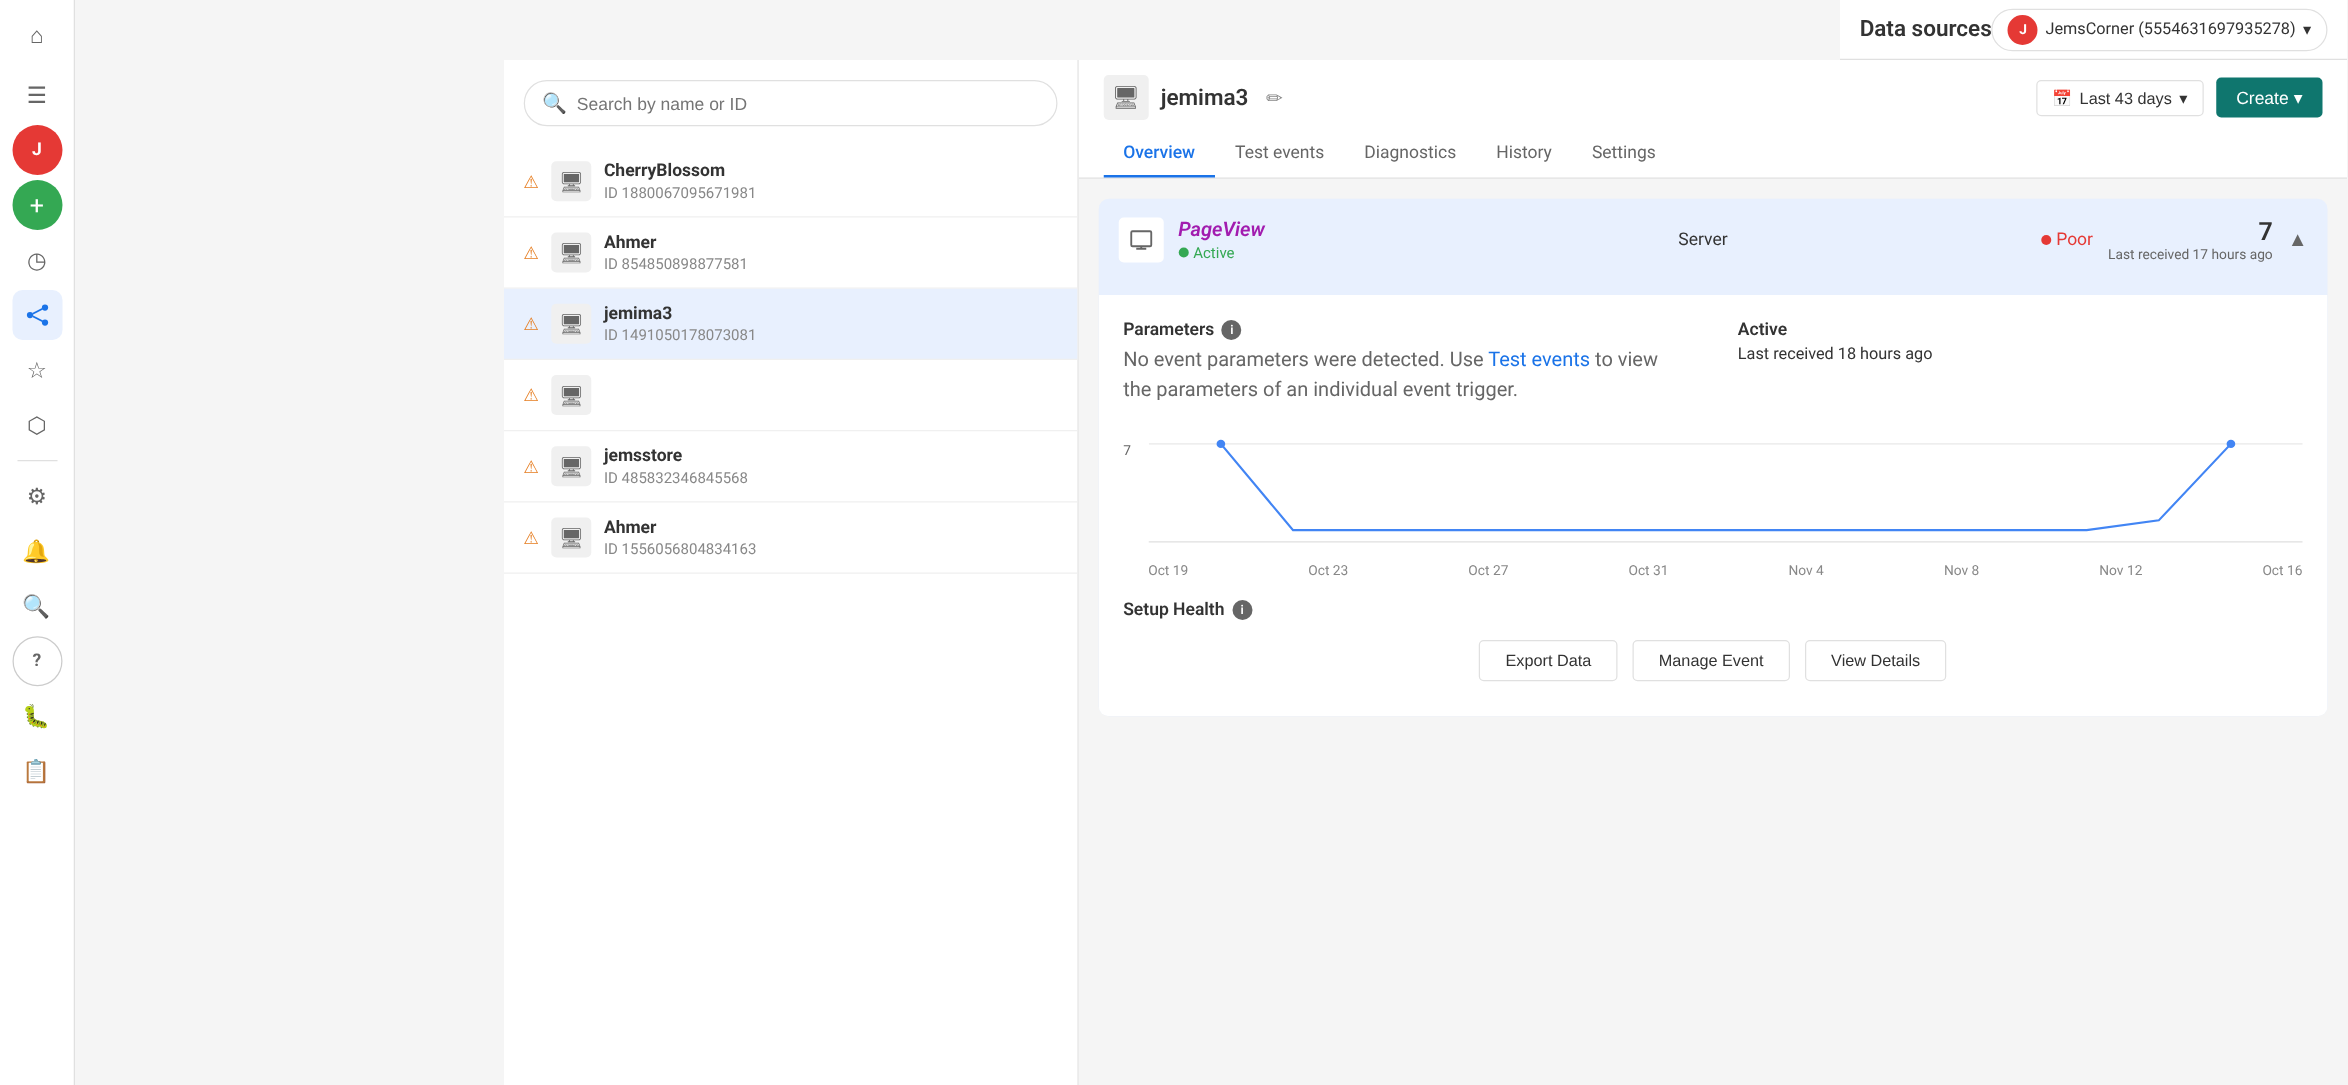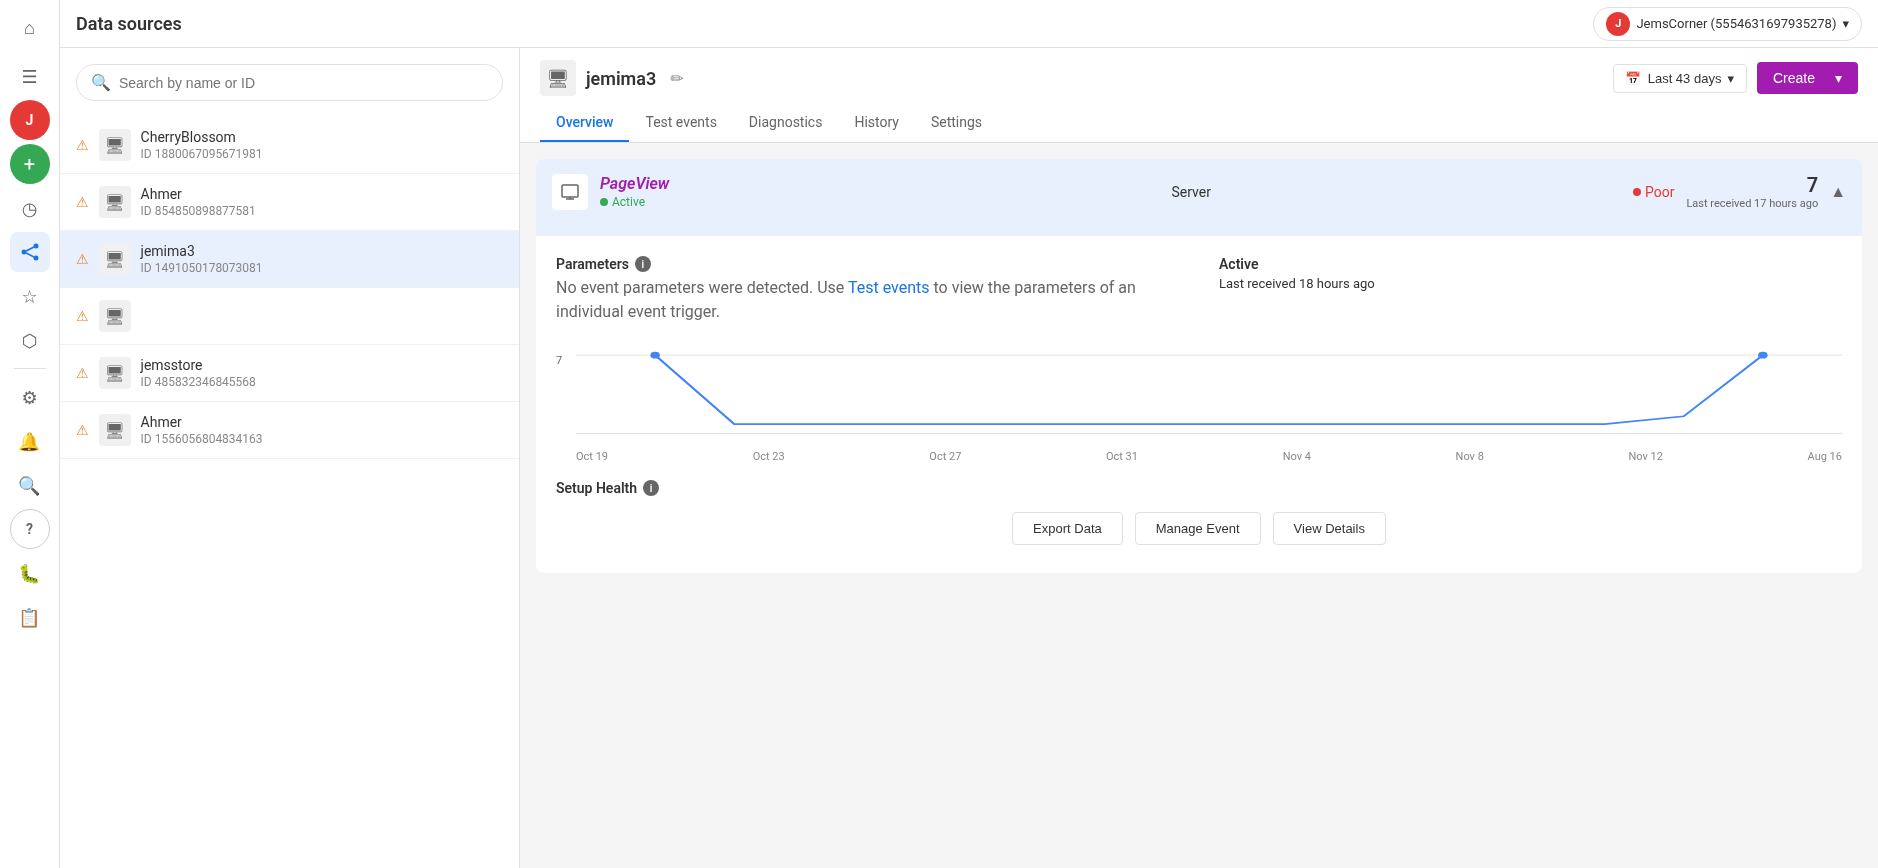--- a/index.html
+++ b/index.html
@@ -44,20 +44,21 @@
       font-size: 20px;
     }
     .nav-divider { width: 32px; height: 1px; background: #e0e0e0; margin: 4px 0; }
 
     
     .main-content {
       flex: 1;
       display: flex;
       flex-direction: column;
       overflow: hidden;
+      align-items: flex-end;
     }
 
     
     .top-header {
       background: #fff;
       border-bottom: 1px solid #e0e0e0;
       padding: 8px 16px;
       display: flex;
       align-items: center;
       justify-content: space-between;
@@ -147,21 +148,21 @@
       background: #f0f0f0;
       border-radius: 4px;
       display: flex;
       align-items: center;
       justify-content: center;
       color: #666;
       font-size: 16px;
       flex-shrink: 0;
     }
     .source-info { flex: 1; }
-    .source-name { font-size: 14px; color: #333; font-weight: 400; }
+    .source-name { font-size: 14px; color: #333; font-weight: 700; }
     .source-id { font-size: 12px; color: #888; margin-top: 2px; }
     .warning-icon { color: #e67e22; font-size: 14px; flex-shrink: 0; }
 
     
     .detail-panel {
       flex: 1;
       display: flex;
       flex-direction: column;
       background: #f5f5f5;
       overflow: hidden;
@@ -210,31 +211,31 @@
       gap: 6px;
       border: 1px solid #e0e0e0;
       border-radius: 4px;
       padding: 6px 12px;
       font-size: 13px;
       color: #333;
       cursor: pointer;
       background: #fff;
     }
     .create-btn {
-      background: #a21caf;
+      background: #0f766e;
       color: white;
       border: none;
       border-radius: 4px;
       padding: 8px 16px;
       font-size: 14px;
       font-weight: 500;
       cursor: pointer;
       display: flex;
       align-items: center;
-      gap: 20px;
+      gap: 4px;
     }
 
     
     .tabs {
       display: flex;
       gap: 0;
       margin-top: 4px;
     }
     .tab {
       padding: 10px 16px;
@@ -627,21 +628,21 @@
                 </svg>
               </div>
               <div class="chart-x-labels">
                 <span class="chart-x-label">Oct 19</span>
                 <span class="chart-x-label">Oct 23</span>
                 <span class="chart-x-label">Oct 27</span>
                 <span class="chart-x-label">Oct 31</span>
                 <span class="chart-x-label">Nov 4</span>
                 <span class="chart-x-label">Nov 8</span>
                 <span class="chart-x-label">Nov 12</span>
-                <span class="chart-x-label">Aug 16</span>
+                <span class="chart-x-label">Oct 16</span>
               </div>
             </div>
 
             <div class="setup-health">
               <span>Setup Health</span>
               <div class="info-icon">i</div>
             </div>
 
             <div class="action-buttons">
               <button class="action-btn">Export Data</button>

